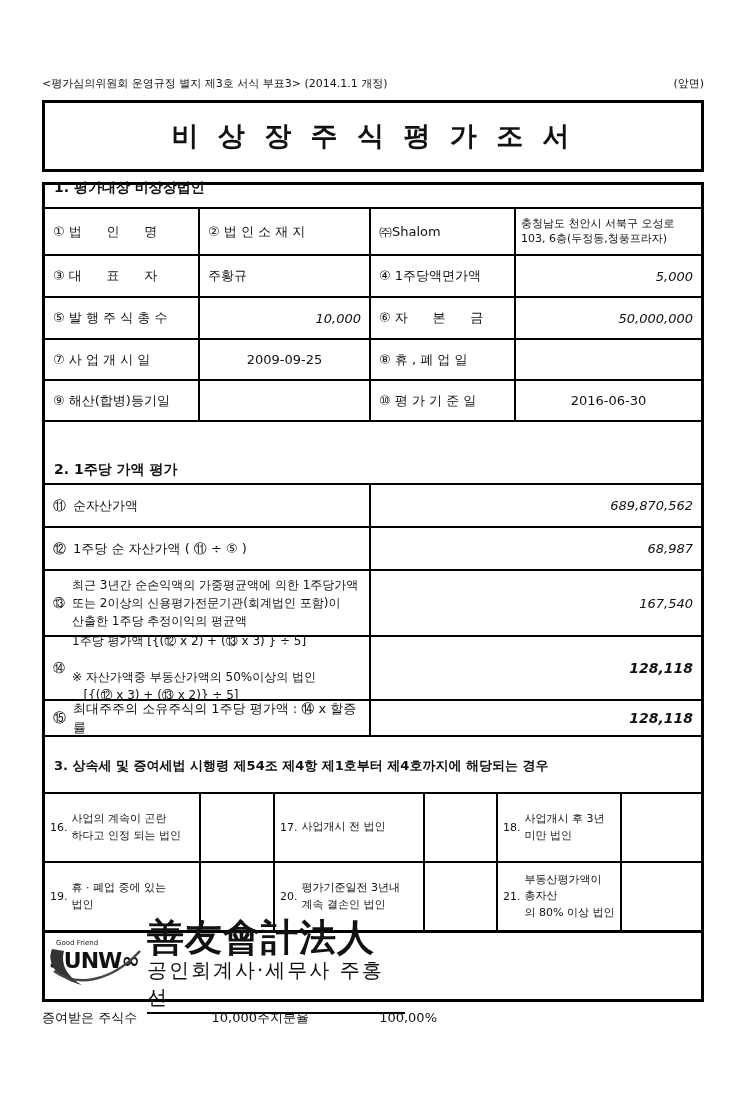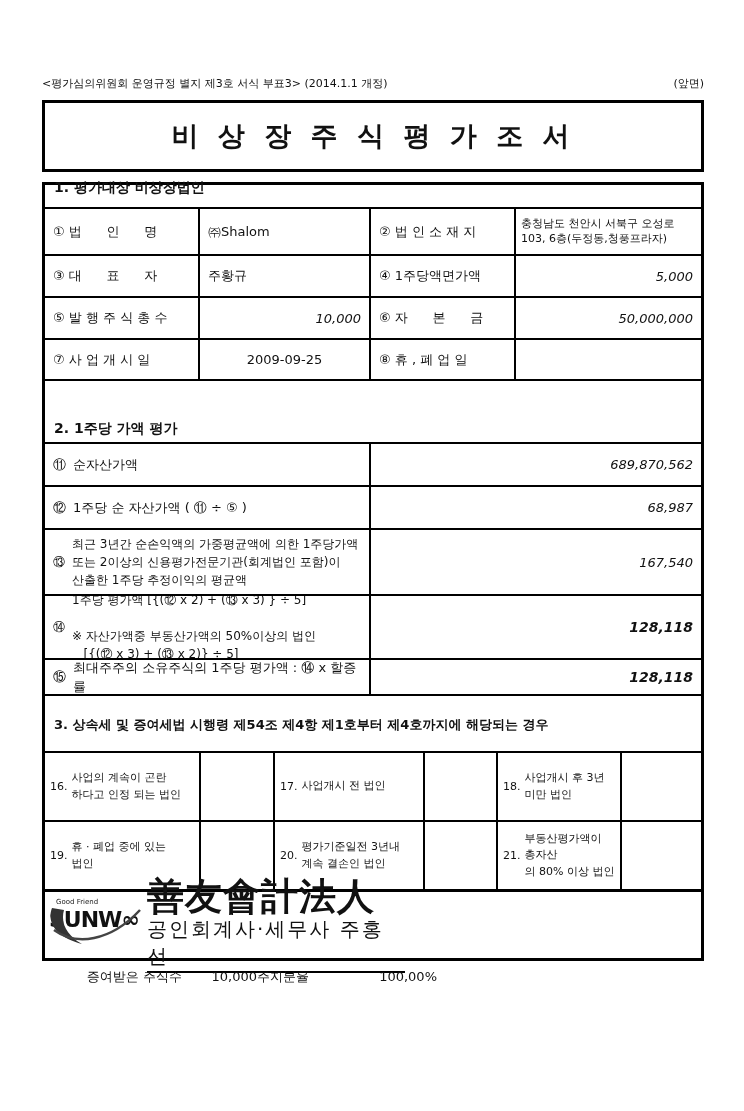--- a/index.html
+++ b/index.html
@@ -55,21 +55,21 @@
 
   .firm-row { height:66px; display:flex; align-items:center; padding:1px 0 1px 3px; }
   .firm-mark { width:95px; flex:none; }
   .firm-text { margin-left:4px; }
   .firm-name { font-size:37px; font-weight:bold; letter-spacing:1px; line-height:1.0; }
   .firm-sub  { font-size:20px; letter-spacing:2px; border-bottom:2px solid #000;
                padding-bottom:1px; margin-top:1px; width:258px; }
 
   .summary { margin-top:7px; font-size:13px; }
   .sum-line { display:flex; line-height:17px; }
-  .sc1 { width:140px;text-align:right; }
+  .sc1 { width:140px; }
   .sc2 { width:88px;  text-align:right; }
   .sc3 { width:90px;  }
   .sc4 { width:77px;  text-align:right; }
   .sc2b { width:118px; text-align:right; }
 </style>
 </head>
 <body>
 
 <div class="doc">
 
@@ -81,42 +81,48 @@
   <div class="title-box">
     <div class="t">비 상 장 주 식 평 가 조 서</div>
   </div>
 
   <div class="main-box">
 
     <div class="sec-head s1">1. 평가대상 비상장법인</div>
 
     <div class="gr t1 h47">
       <div class="c lab">① 법      인      명</div>
+      <div class="c lab">② 법 인 소 재 지</div>
       <div class="c">㈜Shalom</div>
-      <div class="c lab">② 법 인 소 재 지</div>
       <div class="c addr">충청남도 천안시 서북구  오성로
 103, 6층(두정동,청풍프라자)</div>
     </div>
     <div class="gr t1 h42">
       <div class="c lab">③ 대      표      자</div>
       <div class="c">주황규</div>
       <div class="c lab">④ 1주당액면가액</div>
       <div class="c rt">5,000</div>
     </div>
     <div class="gr t1 h42">
       <div class="c lab">⑤ 발 행 주 식 총 수</div>
       <div class="c rt">10,000</div>
       <div class="c lab">⑥ 자      본      금</div>
       <div class="c rt">50,000,000</div>
     </div>
     <div class="gr t1 h41">
       <div class="c lab">⑦ 사 업 개 시 일</div>
       <div class="c ctr">2009-09-25</div>
       <div class="c lab">⑧ 휴 , 폐 업 일</div>
       <div class="c"></div>
+    </div>
+    <div class="gr t1 h41">
+      <div class="c lab">⑨ 해산(합병)등기일</div>
+      <div class="c"></div>
+      <div class="c lab">⑩ 평 가 기 준 일</div>
+      <div class="c ctr">2016-06-30</div>
     </div>
 
     <div class="sec-head s2">2. 1주당 가액 평가</div>
 
     <div class="gr t2 h43">
       <div class="c">
         <span class="numcirc">⑪</span>
         <span class="ml">순자산가액</span>
       </div>
       <div class="c rt">689,870,562</div>

